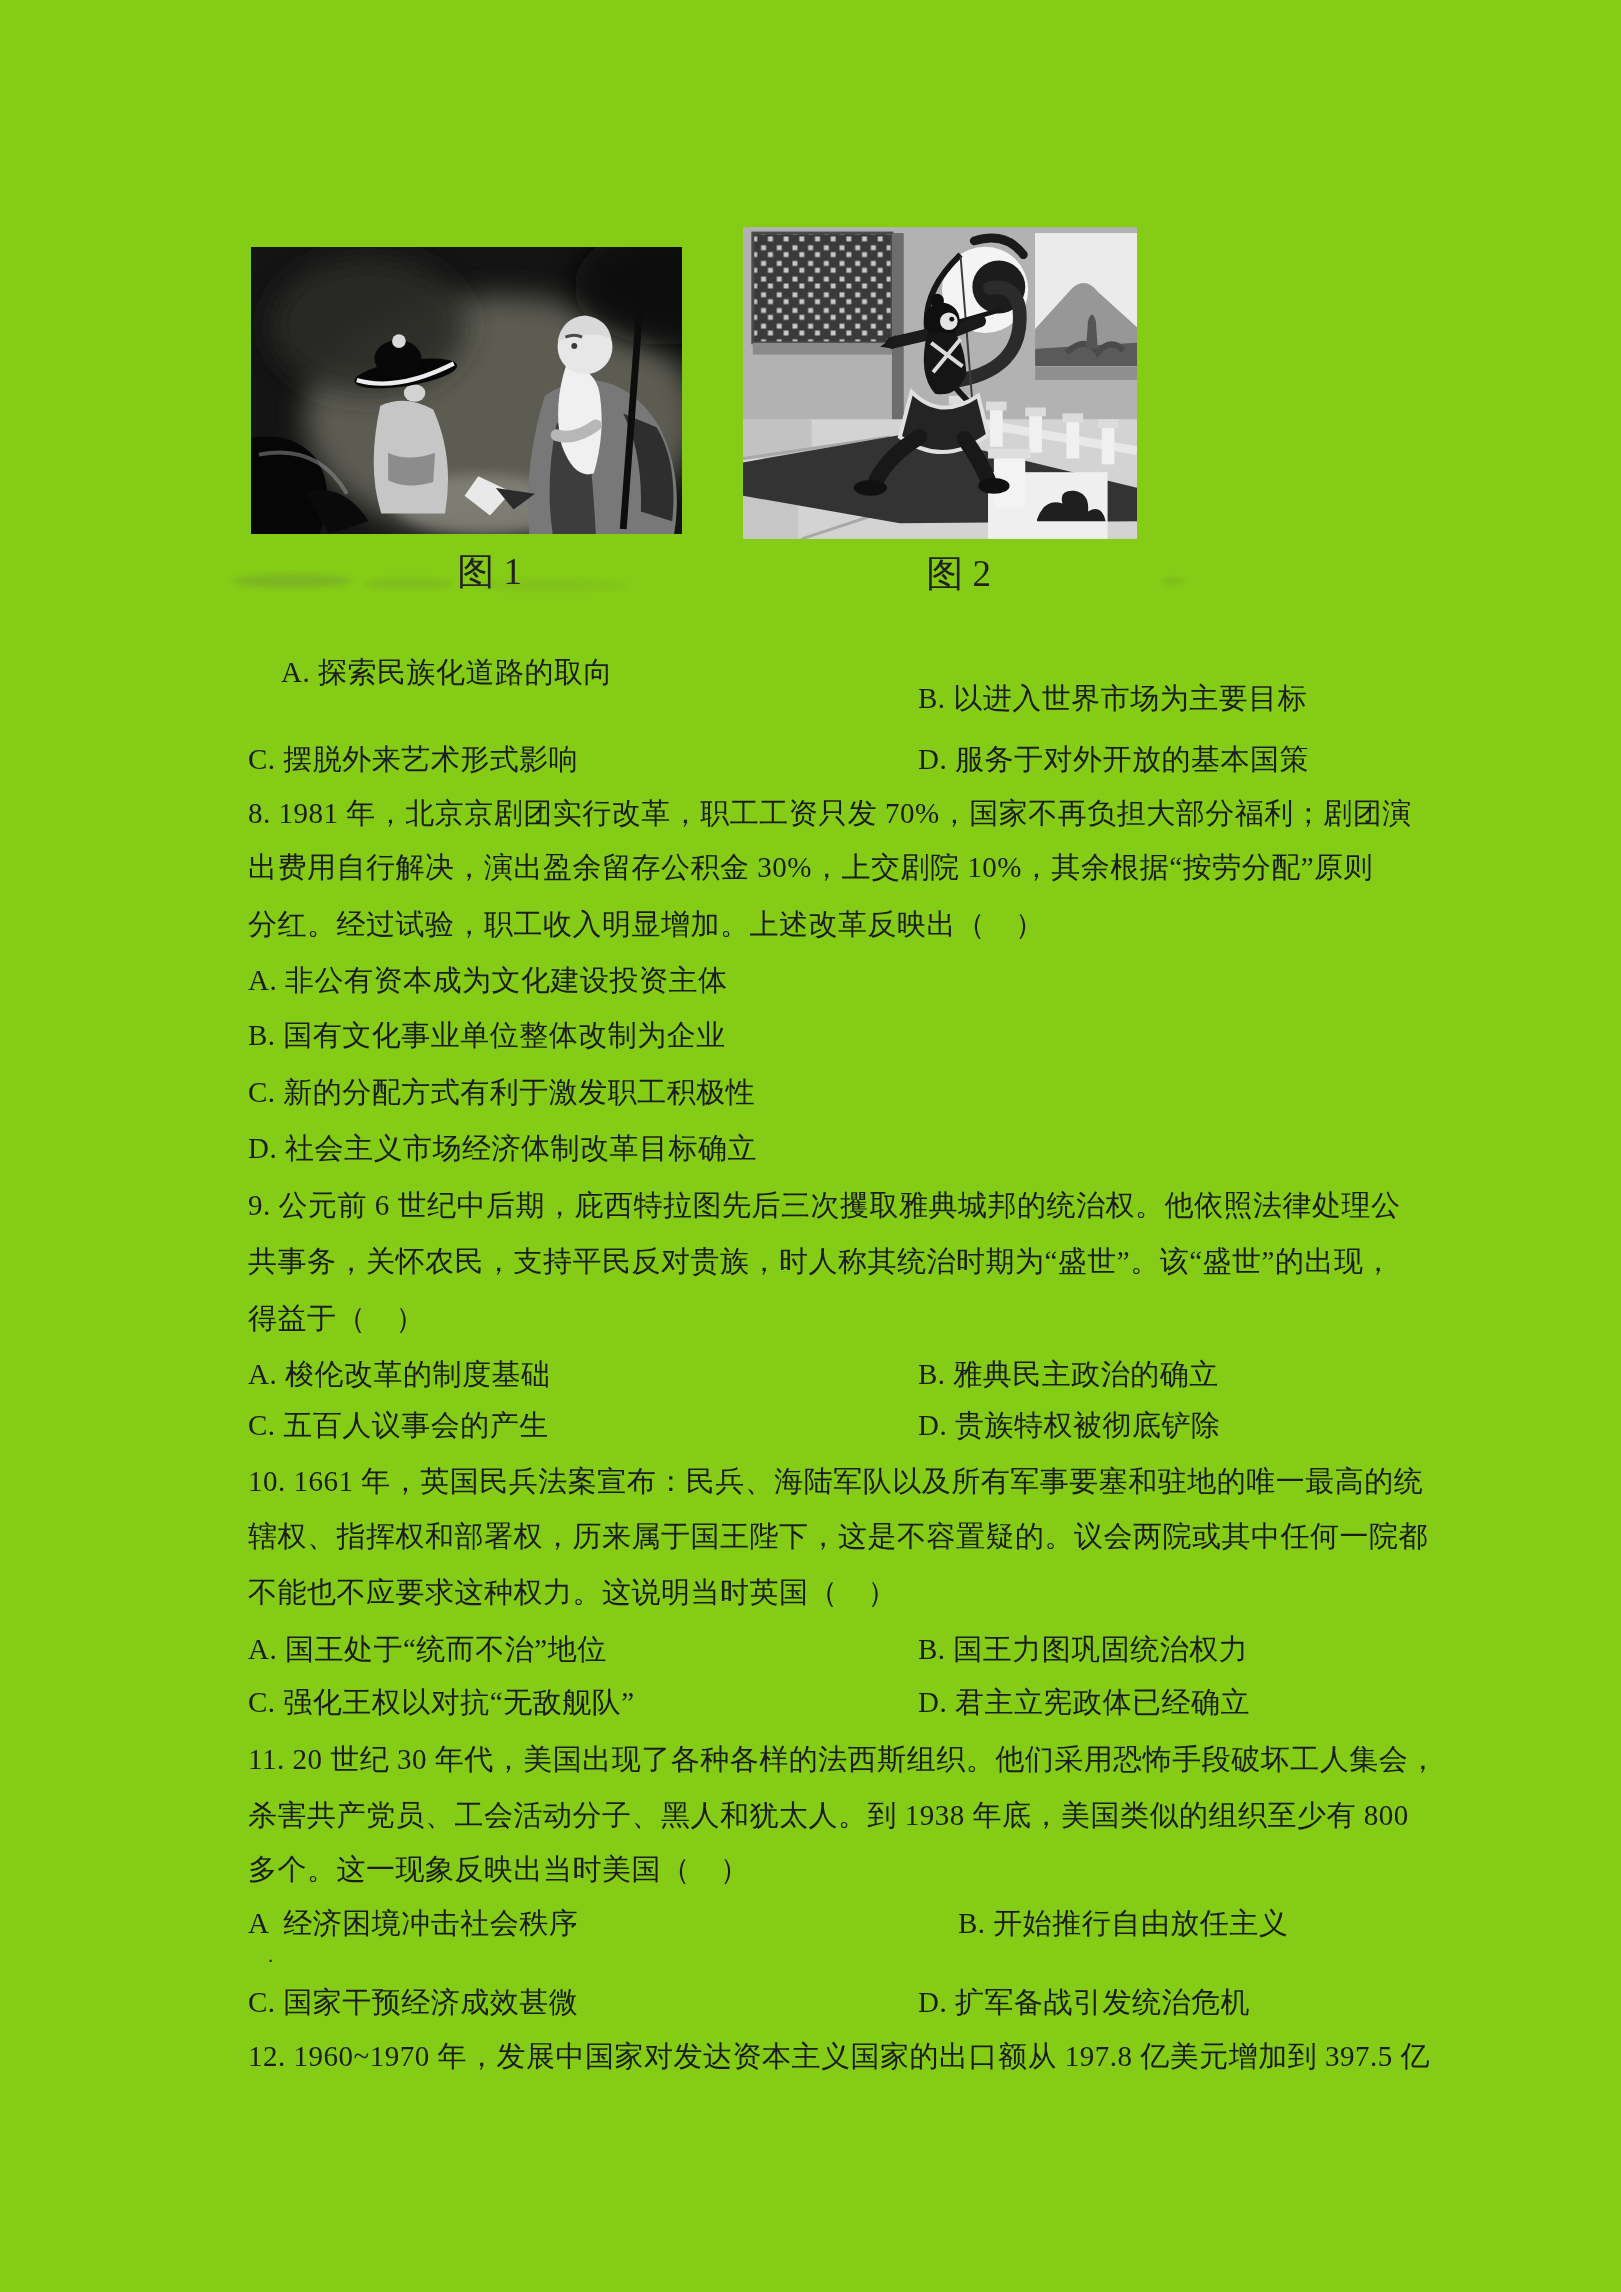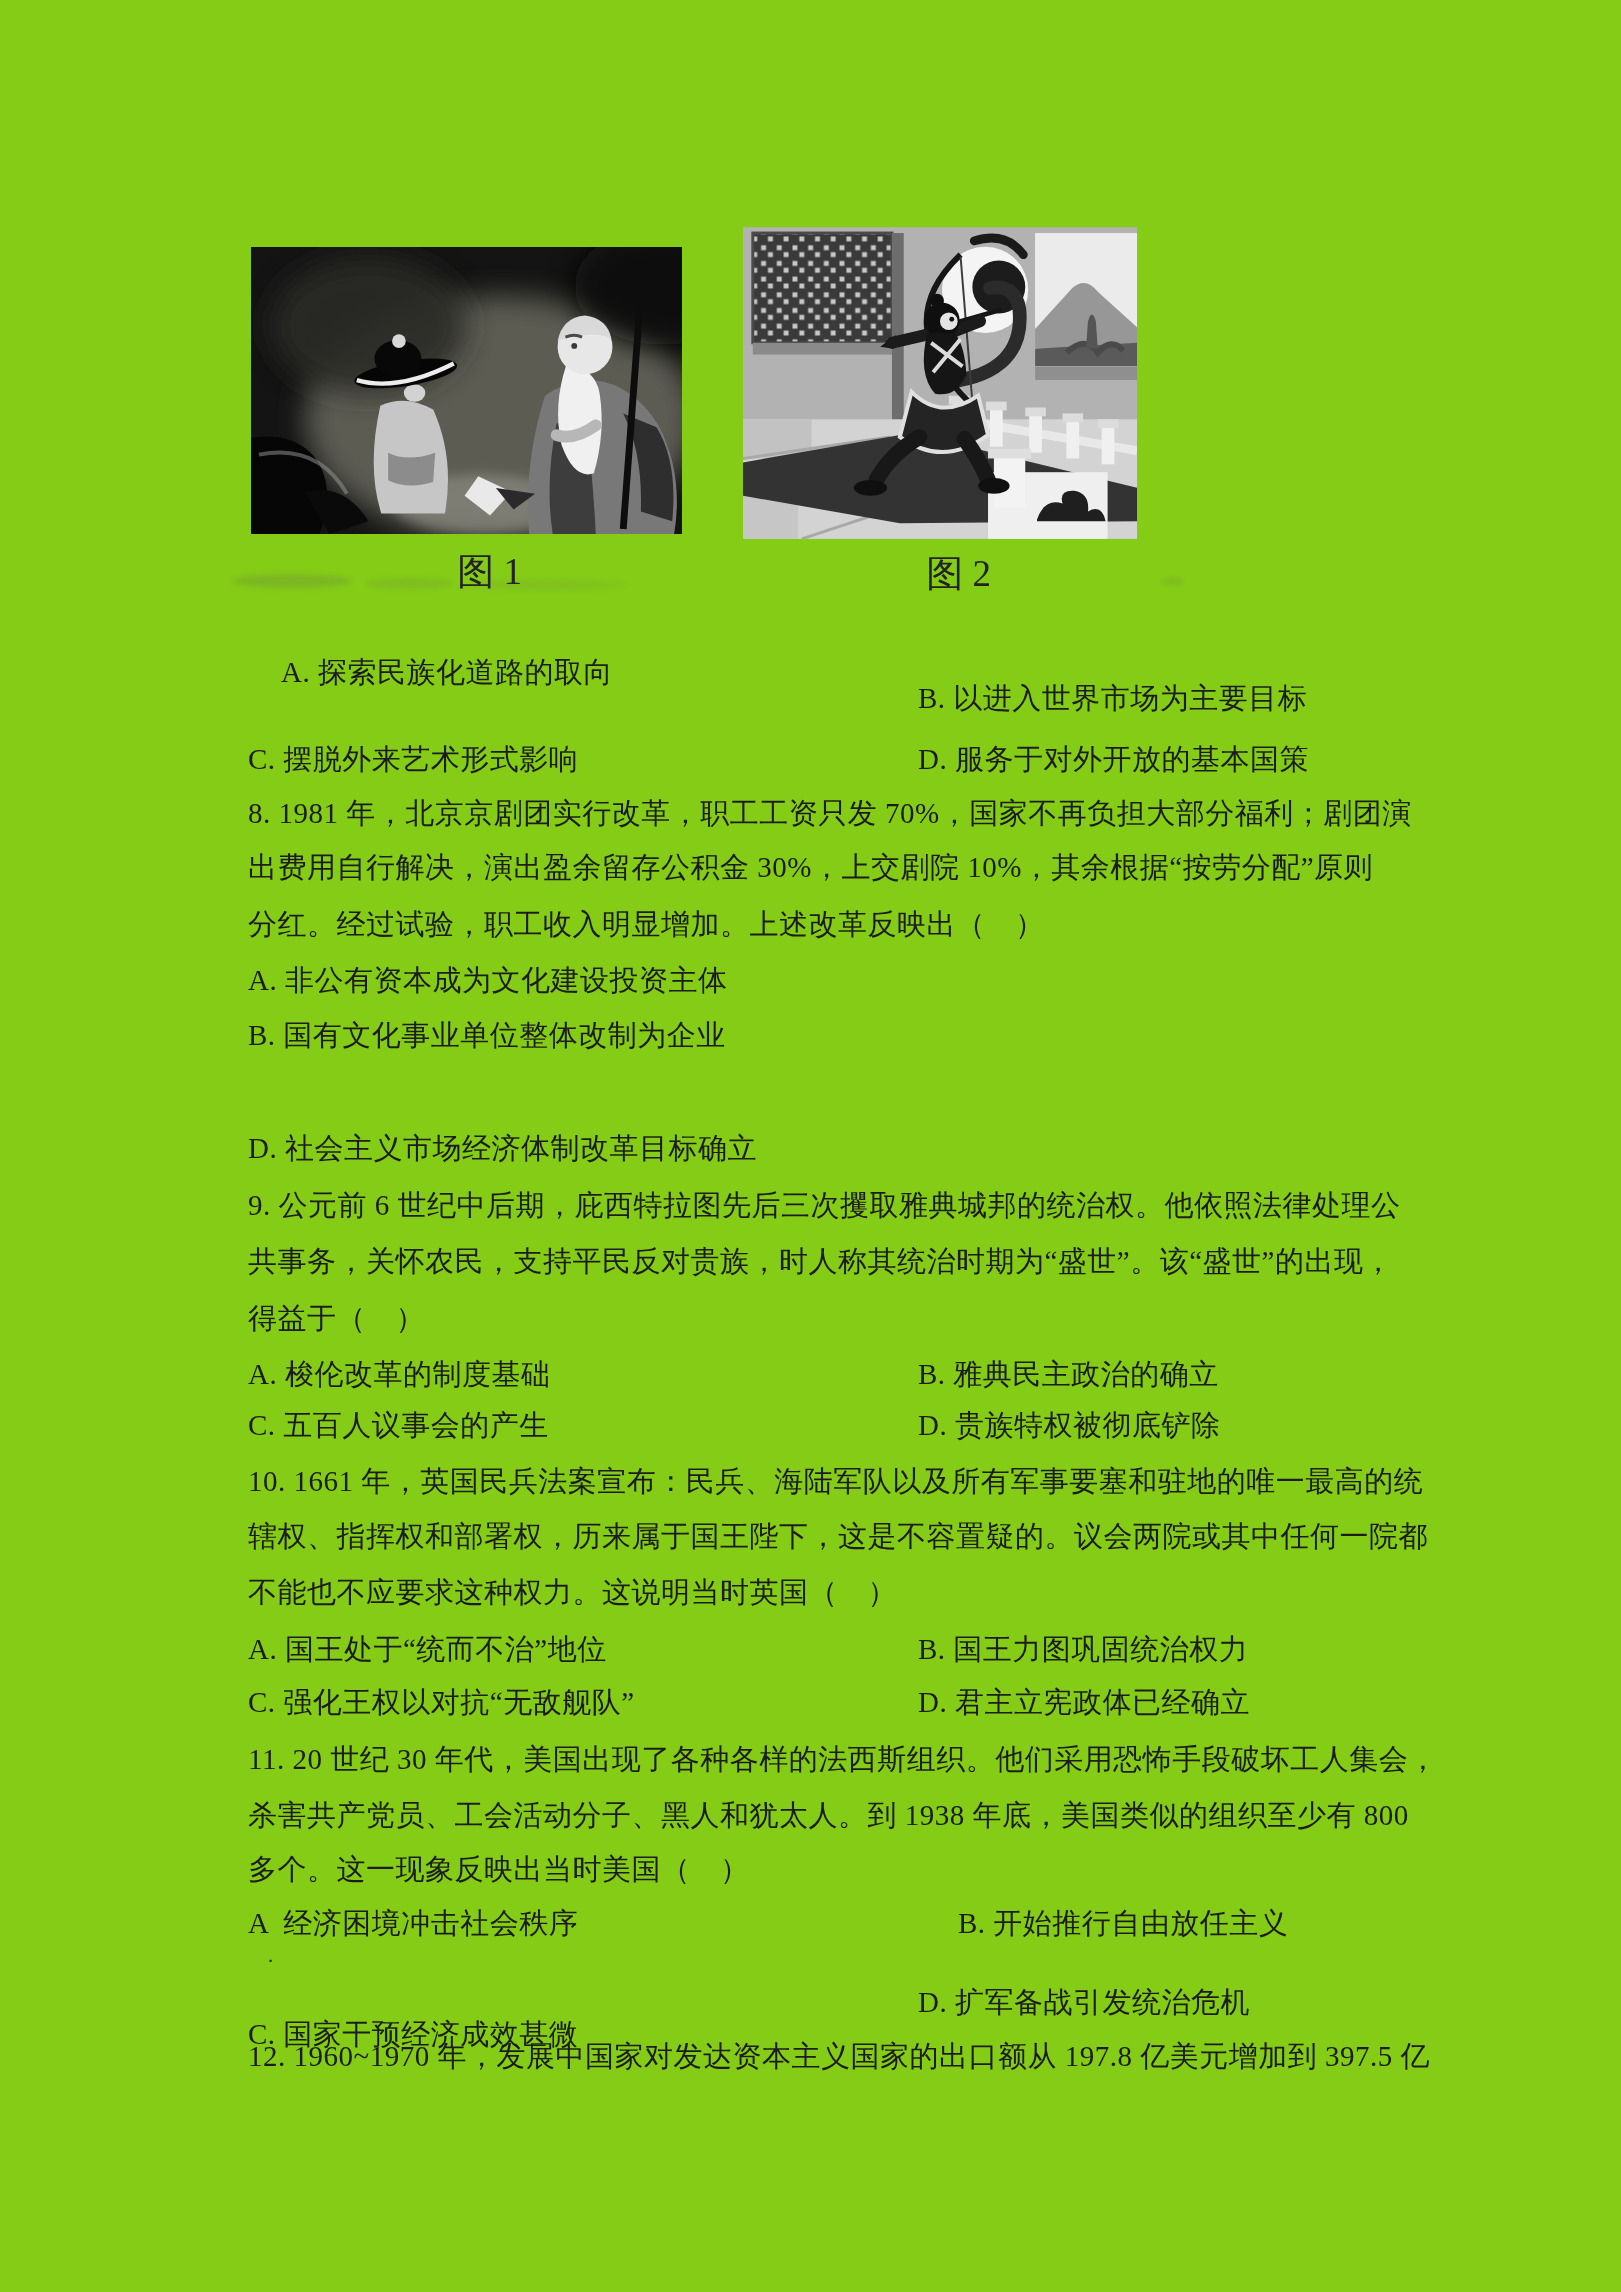--- a/index.html
+++ b/index.html
@@ -196,20 +196,21 @@
   <div class="tline" style="top:654px;margin-left:33px;">A. 探索民族化道路的取向</div>
   <div class="tline opt-r" style="top:680px;">B. 以进入世界市场为主要目标</div>
   <div class="tline" style="top:741px;">C. 摆脱外来艺术形式影响</div>
   <div class="tline opt-r" style="top:741px;">D. 服务于对外开放的基本国策</div>
 
   <div class="tline" style="top:795px;">8. 1981 年，北京京剧团实行改革，职工工资只发 70%，国家不再负担大部分福利；剧团演</div>
   <div class="tline" style="top:849px;">出费用自行解决，演出盈余留存公积金 30%，上交剧院 10%，其余根据“按劳分配”原则</div>
   <div class="tline" style="top:906px;">分红。经过试验，职工收入明显增加。上述改革反映出（　）</div>
   <div class="tline" style="top:962px;">A. 非公有资本成为文化建设投资主体</div>
   <div class="tline" style="top:1017px;">B. 国有文化事业单位整体改制为企业</div>
+  <div class="tline" style="top:1074px;">C. 新的分配方式有利于激发职工积极性</div>
   <div class="tline" style="top:1130px;">D. 社会主义市场经济体制改革目标确立</div>
 
   <div class="tline" style="top:1187px;">9. 公元前 6 世纪中后期，庇西特拉图先后三次攫取雅典城邦的统治权。他依照法律处理公</div>
   <div class="tline" style="top:1243px;">共事务，关怀农民，支持平民反对贵族，时人称其统治时期为“盛世”。该“盛世”的出现，</div>
   <div class="tline" style="top:1300px;">得益于（　）</div>
   <div class="tline" style="top:1356px;">A. 梭伦改革的制度基础</div>
   <div class="tline opt-r" style="top:1356px;">B. 雅典民主政治的确立</div>
   <div class="tline" style="top:1407px;">C. 五百人议事会的产生</div>
   <div class="tline opt-r" style="top:1407px;">D. 贵族特权被彻底铲除</div>
 
@@ -220,19 +221,19 @@
   <div class="tline opt-r" style="top:1631px;">B. 国王力图巩固统治权力</div>
   <div class="tline" style="top:1684px;">C. 强化王权以对抗“无敌舰队”</div>
   <div class="tline opt-r" style="top:1684px;">D. 君主立宪政体已经确立</div>
 
   <div class="tline" style="top:1741px;">11. 20 世纪 30 年代，美国出现了各种各样的法西斯组织。他们采用恐怖手段破坏工人集会，</div>
   <div class="tline" style="top:1797px;">杀害共产党员、工会活动分子、黑人和犹太人。到 1938 年底，美国类似的组织至少有 800</div>
   <div class="tline" style="top:1851px;font-family:Liberation Serif, serif;">多个。这一现象反映出当时美国（　）</div>
   <div class="tline" style="top:1905px;">A  经济困境冲击社会秩序</div>
   <div class="tline opt-r" style="top:1905px;margin-left:40px;">B. 开始推行自由放任主义</div>
   <div class="stray" style="left:267px;top:1949px;">·</div>
-  <div class="tline" style="top:1984px;margin-top:32px;">C. 国家干预经济成效甚微</div>
+  <div class="tline" style="top:1984px;">C. 国家干预经济成效甚微</div>
   <div class="tline opt-r" style="top:1984px;">D. 扩军备战引发统治危机</div>
 
   <div class="tline" style="top:2038px;">12. 1960~1970 年，发展中国家对发达资本主义国家的出口额从 197.8 亿美元增加到 397.5 亿</div>
 
 </div>
 
 
 </body></html>

